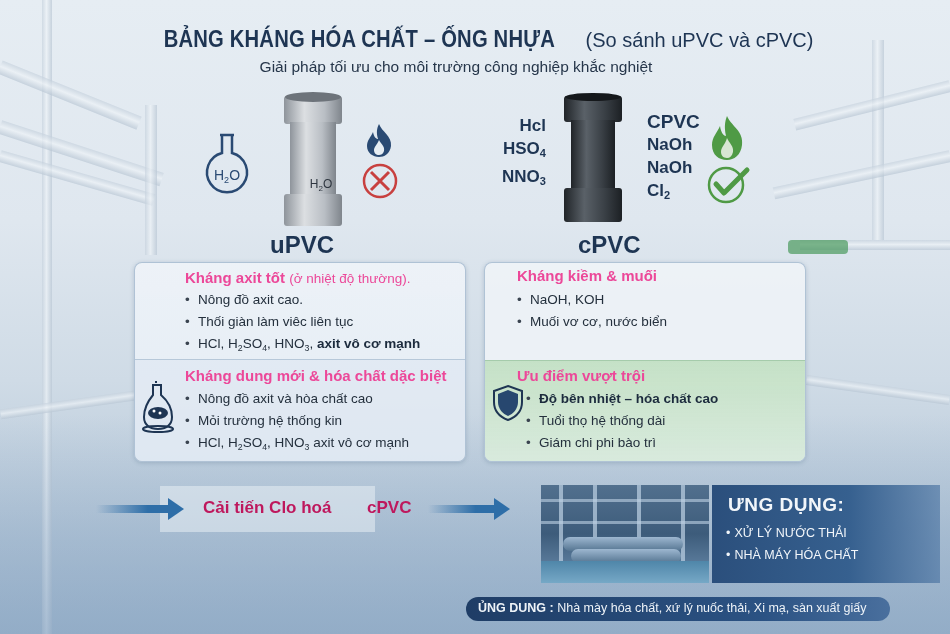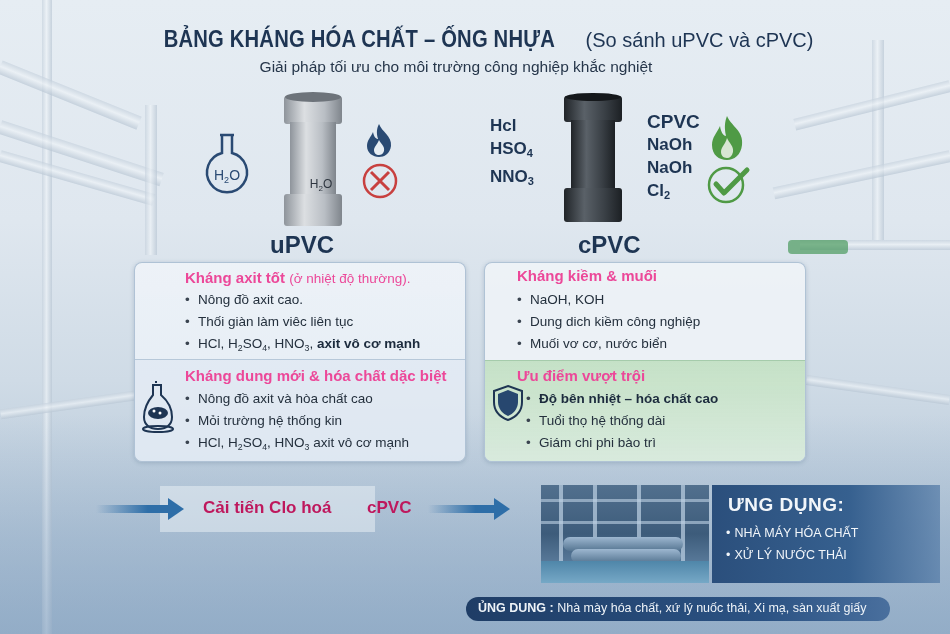--- a/index.html
+++ b/index.html
@@ -17,21 +17,21 @@
     background: linear-gradient(180deg, rgba(160,185,210,0) 0%, rgba(130,160,192,.55) 100%); }
 
   .title-row { position: absolute; top: 26px; left: 0; width: 950px; text-align: center; white-space: nowrap; }
   .title-main { font-family: "Liberation Sans", sans-serif; font-weight: 700; font-size: 23px; color: #1e3553; letter-spacing: .2px; transform: scaleX(.88); display: inline-block; }
   .title-sub { font-size: 20px; color: #1e3553; font-weight: 400; }
   .subtitle { position: absolute; top: 58px; left: 0; width: 950px; text-align: center; font-size: 15.5px; color: #26364a; padding-right: 38px; }
 
   .pipe-icon { position: absolute; }
   .pipe-label { position: absolute; font-weight: 700; font-size: 24px; color: #1e3553; }
   .chem-list { position: absolute; font-weight: 700; font-size: 17px; color: #1e3553; line-height: 23px; }
-  .chem-list.center { text-align: left; }
+  .chem-list.center { text-align: right; }
   sub { font-size: 65%; vertical-align: -3px; }
 
   .panel { position: absolute; border-radius: 8px; border: 1px solid rgba(170,190,210,.9);
     box-shadow: 0 1px 4px rgba(60,90,120,.25); }
   .panel-left { left: 134px; top: 262px; width: 332px; height: 200px;
     background: linear-gradient(180deg, rgba(238,243,248,.93), rgba(228,236,244,.93)); }
   .panel-left .divider { position: absolute; left: 0; right: 0; top: 96px; height: 1px; background: rgba(170,190,210,.8); }
   .panel-left .lower { position: absolute; left: 0; right: 0; top: 97px; bottom: 0; background: rgba(220,230,240,.55); border-radius: 0 0 8px 8px; }
   .panel-right { left: 484px; top: 262px; width: 322px; height: 200px; overflow: hidden;
     background: rgba(238,243,247,.9); }
@@ -191,21 +191,20 @@
   <li>Mỏi trường hệ thống kin</li>
   <li>HCl, H<sub>2</sub>SO<sub>4</sub>, HNO<sub>3</sub> axit vô cơ mạnh</li>
 </ul>
 
 <div class="panel panel-right">
   <div class="lower"></div>
 </div>
 <div class="sec-title" style="left:517px;top:267px">Kháng kiềm &amp; muối</div>
 <ul class="bullets" style="left:517px;top:289px">
   <li>NaOH, KOH</li>
-  <li>Dung dich kiềm công nghiệp</li>
   <li>Muối vơ cơ, nước biển</li>
 </ul>
 
 <svg class="pipe-icon" style="left:492px;top:384px" width="32" height="38" viewBox="0 0 32 38">
   <path d="M16 2 L30 7 V18 C30 27 24 33 16 36 C8 33 2 27 2 18 V7 Z" fill="none" stroke="#1e3553" stroke-width="2"></path>
   <path d="M16 6 L26 10 V18 C26 25 21 30 16 32 C11 30 6 25 6 18 V10 Z" fill="#27476f"></path>
 </svg>
 <div class="sec-title" style="left:517px;top:367px">Ưu điểm vượt trội</div>
 <ul class="bullets" style="left:526px;top:388px">
   <li><b>Độ bên nhiệt – hóa chất cao</b></li>
@@ -232,21 +231,21 @@
   <div class="col" style="left:52px"></div>
   <div class="col" style="left:96px"></div>
   <div class="col" style="left:140px"></div>
   <div class="tank" style="left:22px;top:52px;width:120px;"></div>
   <div class="tank" style="left:30px;top:64px;width:110px;"></div>
   <div class="floor"></div>
 </div>
 <div class="app-box"></div>
 <div class="app-title">ƯNG DỤNG:</div>
 <ul class="app-list">
+  <li>XỬ LÝ NƯỚC THẢI</li>
   <li>NHÀ MÁY HÓA CHẤT</li>
-  <li>XỬ LÝ NƯỚC THẢI</li>
 </ul>
 
 <div class="footer-bar"></div>
 <div class="footer-text">
   <b>ỦNG DUNG :</b>
   <span>Nhà mày hóa chất, xứ lý nuốc thải, Xi mạ, sàn xuất giấy</span>
 </div>
 
 </body></html>

